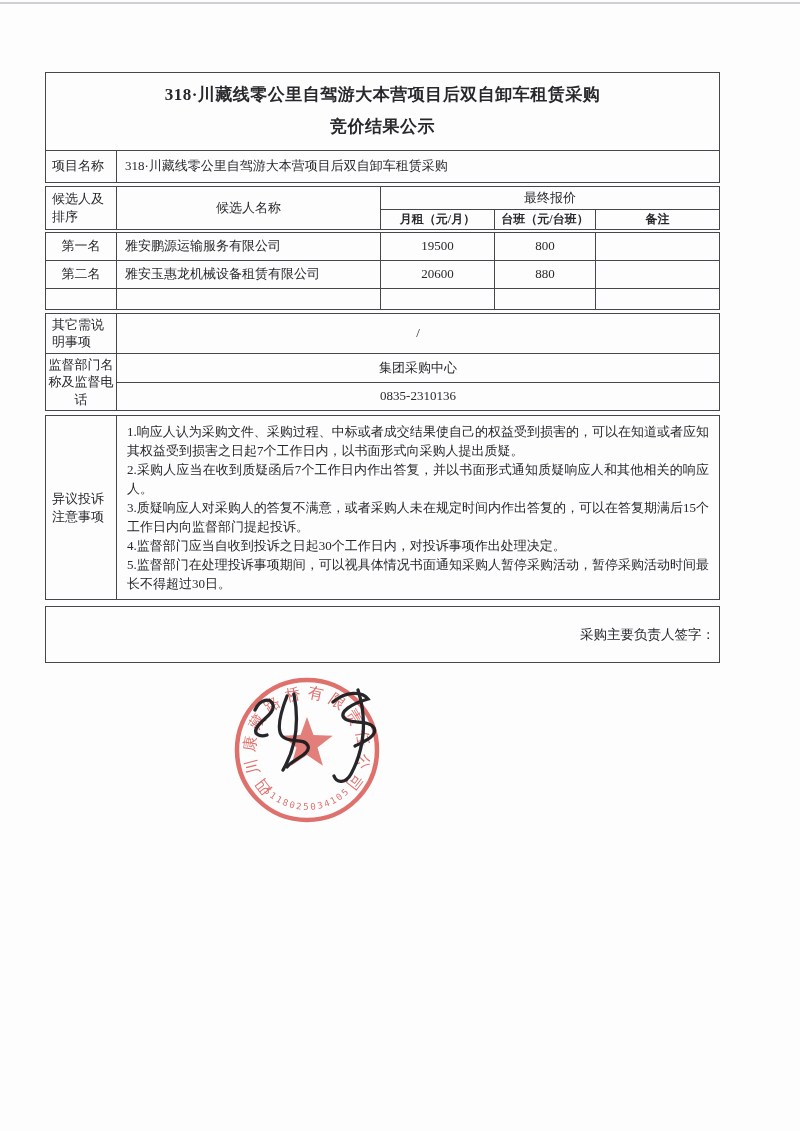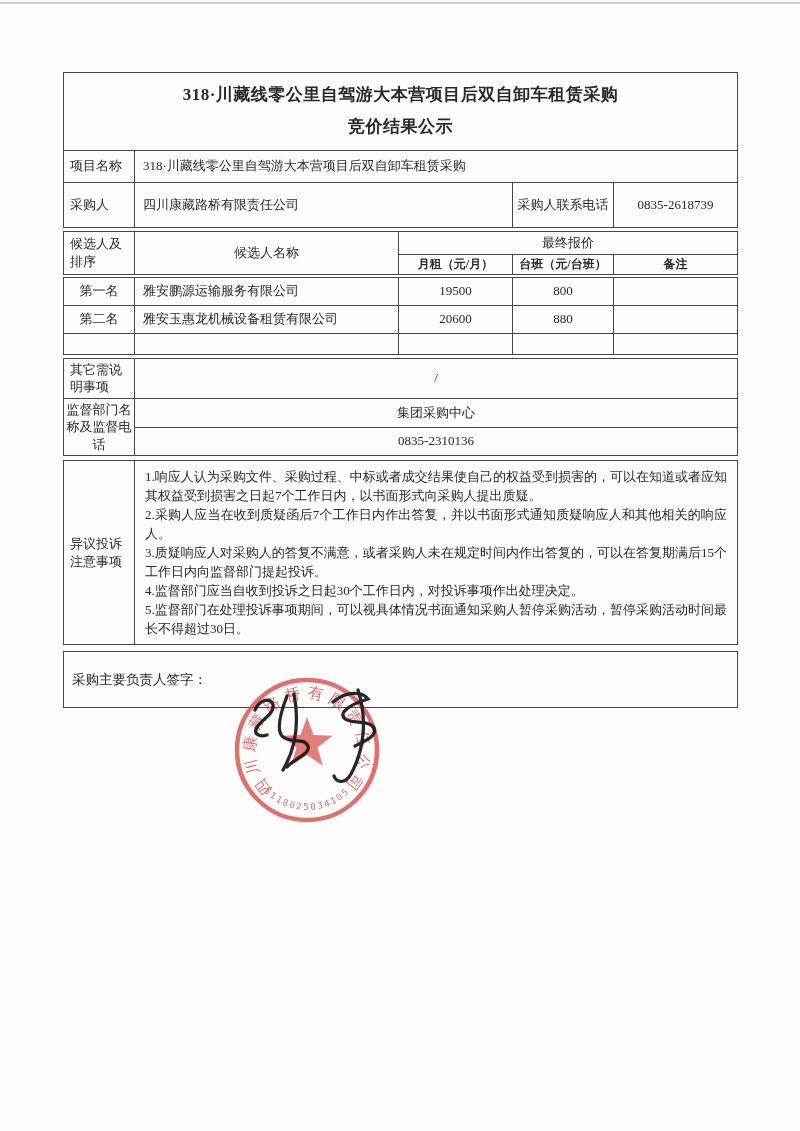--- a/index.html
+++ b/index.html
@@ -8,21 +8,21 @@
     background: #fdfdfe;
     font-family: "Liberation Serif", "DejaVu Serif", serif;
     color: #28282c;
     position: relative;
     overflow: hidden;
   }
   .scan-edge {
     position: absolute; top: 2px; left: 0; width: 100%; height: 2px;
     background: #a9a9af; opacity: .55;
   }
-  .doc { position: absolute; left: 63px; top: 72px; width: 674px; }
+  .doc { position: absolute; left: 45px; top: 72px; width: 674px; }
   table { border-collapse: collapse; width: 674px; table-layout: fixed; }
   td {
     border: 1px solid #47474b;
     font-size: 13px;
     padding: 2px 4px;
     vertical-align: middle;
     overflow: hidden;
     word-break: break-all;
   }
   .gap3 { margin-top: 3px; }
@@ -45,21 +45,21 @@
   .r-pub { height: 50px; }
   .r-h1 { height: 17px; }
   .r-h2 { height: 18px; font-weight: bold; }
   .r-cand { height: 28px; }
   .r-empty { height: 21px; }
   .r-other { height: 32px; }
   .r-sup { height: 28px; }
   .r-sign { height: 56px; }
   .obj-cell { padding: 6px 10px; vertical-align: middle; }
   .obj-item { font-size: 13px; line-height: 19px; text-align: justify; }
-  .sign-label { font-size: 13.5px; padding-left: 8px; }
+  .sign-label { font-size: 13.5px; padding-left: 8px; text-align: right; }
   .overlay {
     position: absolute; left: 195px; top: 652px;
     width: 230px; height: 185px; pointer-events: none;
   }
   .seal-text { letter-spacing: 5.5px; }
   .seal-code { font-family: "DejaVu Sans Mono", monospace; letter-spacing: 2px; }
 </style>
 </head>
 <body>
 
@@ -78,26 +78,20 @@
     <tbody>
         <tr class="r-title">
       <td colspan="5" class="title-cell">
         <div>318·川藏线零公里自驾游大本营项目后双自卸车租赁采购</div>
         <div>竞价结果公示</div>
       </td>
     </tr>
     <tr class="r-proj">
       <td class="lab">项目名称</td>
       <td colspan="4" class="val-l">318·川藏线零公里自驾游大本营项目后双自卸车租赁采购</td>
-    </tr>
-    <tr class="r-purch">
-      <td class="lab">采购人</td>
-      <td colspan="2" class="val-l">四川康藏路桥有限责任公司</td>
-      <td class="lab-c">采购人联系电话</td>
-      <td class="val-c">0835-2618739</td>
     </tr>
   </tbody>
     </table>
 
   <table class="gap3">
     <colgroup>
         <col style="width:71px">
         <col style="width:264px">
         <col style="width:114px">
         <col style="width:101px">

